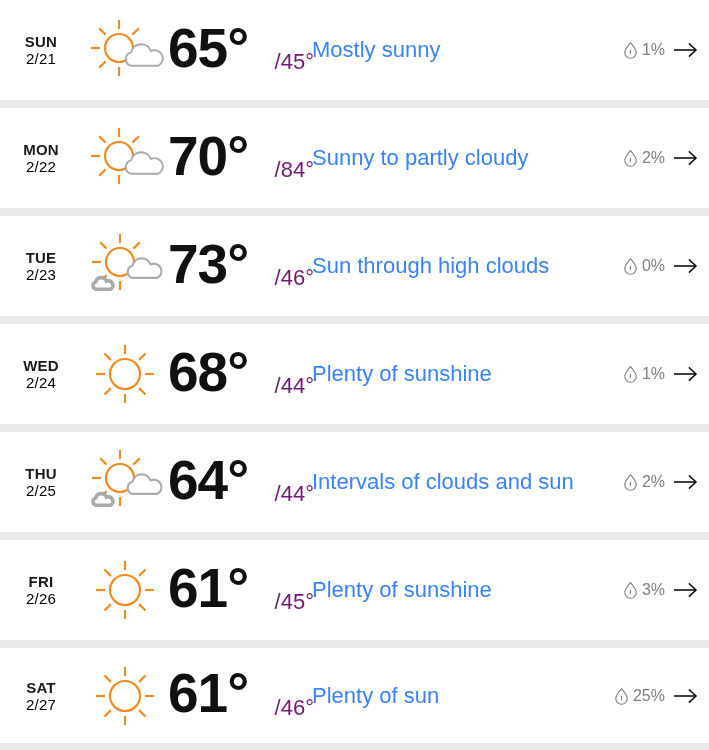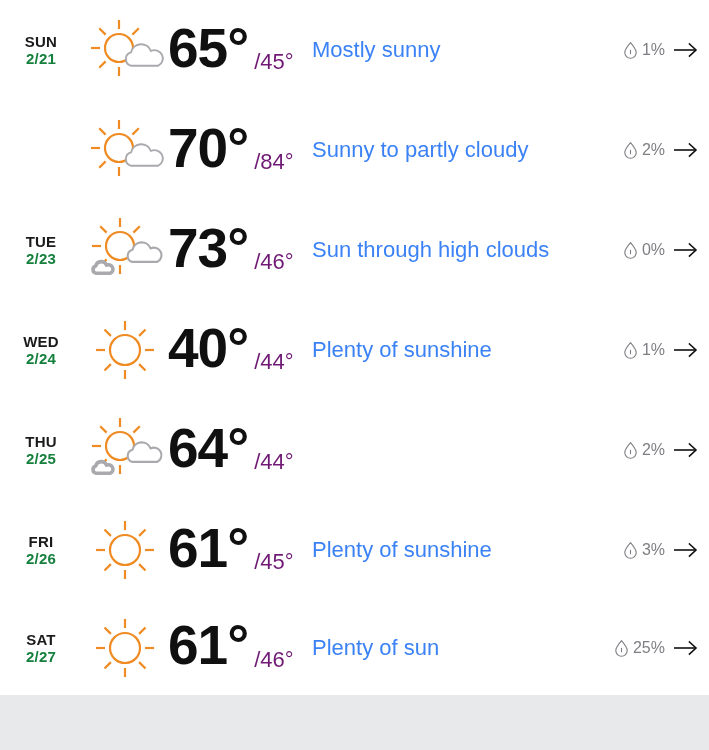--- a/index.html
+++ b/index.html
@@ -15,21 +15,21 @@
   }
   #forecast-list {
     width: 709px;
     display: block;
   }
   .day-row {
     position: relative;
     width: 709px;
     height: 100px;
     background: #ffffff;
-    margin-bottom: 0;
+    margin-bottom: 8px;
     box-sizing: border-box;
   }
   .day-row.last {
     margin-bottom: 8px;
     height: 95px;
   }
 
   
   .date-block {
     position: absolute;
@@ -41,22 +41,22 @@
     line-height: 1.15;
   }
   .dow {
     font-size: 15px;
     font-weight: bold;
     color: #1a1a1a;
     letter-spacing: 0.2px;
   }
   .date {
     font-size: 15px;
-    font-weight: bold;
-    color: #15803d;
+    font-weight: normal;
+    color: #000000;
     letter-spacing: 0.2px;
   }
 
   
   .icon-cell {
     position: absolute;
     left: 82px;
     top: 50%;
     transform: translateY(-50%);
     width: 86px;
@@ -71,21 +71,21 @@
   
   .temp-cell {
     position: absolute;
     left: 168px;
     top: 50%;
     transform: translateY(-50%);
     width: 140px;
     height: 70px;
     display: flex;
     align-items: center;
-    justify-content: flex-start;
+    justify-content: space-between;
   }
   .temp-hi {
     font-size: 55px;
     font-weight: bold;
     color: #101010;
     letter-spacing: -1px;
     line-height: 1;
     position: relative;
     top: -2px;
   }
@@ -173,20 +173,24 @@
         </div>
         <span class="arrow-icon">
           <svg width="26" height="16" viewBox="0 0 26 16" xmlns="http://www.w3.org/2000/svg">
             <line x1="1" y1="8" x2="23" y2="8" stroke="#111111" stroke-width="1.6"></line>
             <polyline points="16.5,2 23,8 16.5,14" fill="none" stroke="#111111" stroke-width="1.6" stroke-linecap="square" stroke-linejoin="miter"></polyline>
           </svg>
         </span>
       </div>
     </div>
     <div class="day-row">
+      <div class="date-block">
+        <div class="dow">MON</div>
+        <div class="date">2/22</div>
+      </div>
       <div class="icon-cell">
         <svg viewBox="0 0 86 80" xmlns="http://www.w3.org/2000/svg">
           <line x1="37.0" y1="19.0" x2="37.0" y2="10.0" stroke="#ef8b22" stroke-width="2.2" stroke-linecap="butt"></line>
           <line x1="50.4" y1="24.6" x2="56.8" y2="18.2" stroke="#ef8b22" stroke-width="2.2" stroke-linecap="butt"></line>
           <line x1="56.0" y1="38.0" x2="65.0" y2="38.0" stroke="#ef8b22" stroke-width="2.2" stroke-linecap="butt"></line>
           <line x1="37.0" y1="57.0" x2="37.0" y2="66.0" stroke="#ef8b22" stroke-width="2.2" stroke-linecap="butt"></line>
           <line x1="23.6" y1="51.4" x2="17.2" y2="57.8" stroke="#ef8b22" stroke-width="2.2" stroke-linecap="butt"></line>
           <line x1="18.0" y1="38.0" x2="9.0" y2="38.0" stroke="#ef8b22" stroke-width="2.2" stroke-linecap="butt"></line>
           <line x1="23.6" y1="24.6" x2="17.2" y2="18.2" stroke="#ef8b22" stroke-width="2.2" stroke-linecap="butt"></line>
           <circle cx="37" cy="38" r="14" fill="none" stroke="#ef8b22" stroke-width="2.2"></circle>
@@ -270,21 +274,21 @@
           <line x1="63.0" y1="40.0" x2="72.0" y2="40.0" stroke="#ef8b22" stroke-width="2.2" stroke-linecap="butt"></line>
           <line x1="57.1" y1="54.1" x2="63.5" y2="60.5" stroke="#ef8b22" stroke-width="2.2" stroke-linecap="butt"></line>
           <line x1="43.0" y1="60.0" x2="43.0" y2="69.0" stroke="#ef8b22" stroke-width="2.2" stroke-linecap="butt"></line>
           <line x1="28.9" y1="54.1" x2="22.5" y2="60.5" stroke="#ef8b22" stroke-width="2.2" stroke-linecap="butt"></line>
           <line x1="23.0" y1="40.0" x2="14.0" y2="40.0" stroke="#ef8b22" stroke-width="2.2" stroke-linecap="butt"></line>
           <line x1="28.9" y1="25.9" x2="22.5" y2="19.5" stroke="#ef8b22" stroke-width="2.2" stroke-linecap="butt"></line>
           <circle cx="43" cy="40" r="15" fill="none" stroke="#ef8b22" stroke-width="2.2"></circle>
         </svg>
       </div>
       <div class="temp-cell">
-        <span class="temp-hi">40°</span>
+        <span class="temp-hi">68°</span>
         <span class="temp-lo">/44°</span>
       </div>
       <div class="desc-cell">Plenty of sunshine</div>
       <div class="right-cell">
         <div class="precip">
           <span class="drop-icon">
             <svg width="15" height="18" viewBox="0 0 15 18" xmlns="http://www.w3.org/2000/svg">
               <path d="M7.5 1.6 C7.5 1.6 1.8 8.2 1.8 11.6 a5.7 5.7 0 0 0 11.4 0 C13.2 8.2 7.5 1.6 7.5 1.6 z" fill="none" stroke="#7e7e83" stroke-width="1.1" stroke-linejoin="round"></path>
               <path d="M7.5 9.4 v3.4" stroke="#7e7e83" stroke-width="1.1" stroke-linecap="round"></path>
             </svg>
@@ -315,20 +319,21 @@
           <line x1="24.6" y1="22.6" x2="18.2" y2="16.2" stroke="#ef8b22" stroke-width="2.2" stroke-linecap="butt"></line>
           <circle cx="38" cy="36" r="14" fill="none" stroke="#ef8b22" stroke-width="2.2"></circle>
           <path d="M 50.3 51.900000000000006 a 6.300000000000001 6.300000000000001 0 0 1 0.21000000000000002 -12.18 a 9.450000000000001 9.450000000000001 0 0 1 18.06 -1.26 a 7.3500000000000005 7.3500000000000005 0 0 1 6.720000000000001 13.440000000000001 z" fill="#ffffff" stroke="#a9a9ae" stroke-width="2.10" stroke-linejoin="round"></path>
           <path d="M 13.719999999999999 63.16 a 3.7199999999999998 3.7199999999999998 0 0 1 0.124 -7.192 a 5.58 5.58 0 0 1 10.664 -0.744 a 4.34 4.34 0 0 1 3.968 7.936 z" fill="#ffffff" stroke="#a9a9ae" stroke-width="3.55" stroke-linejoin="round"></path>
         </svg>
       </div>
       <div class="temp-cell">
         <span class="temp-hi">64°</span>
         <span class="temp-lo">/44°</span>
       </div>
+      <div class="desc-cell">Intervals of clouds and sun</div>
       <div class="right-cell">
         <div class="precip">
           <span class="drop-icon">
             <svg width="15" height="18" viewBox="0 0 15 18" xmlns="http://www.w3.org/2000/svg">
               <path d="M7.5 1.6 C7.5 1.6 1.8 8.2 1.8 11.6 a5.7 5.7 0 0 0 11.4 0 C13.2 8.2 7.5 1.6 7.5 1.6 z" fill="none" stroke="#7e7e83" stroke-width="1.1" stroke-linejoin="round"></path>
               <path d="M7.5 9.4 v3.4" stroke="#7e7e83" stroke-width="1.1" stroke-linecap="round"></path>
             </svg>
           </span>
           <span class="pct">2%</span>
         </div>

